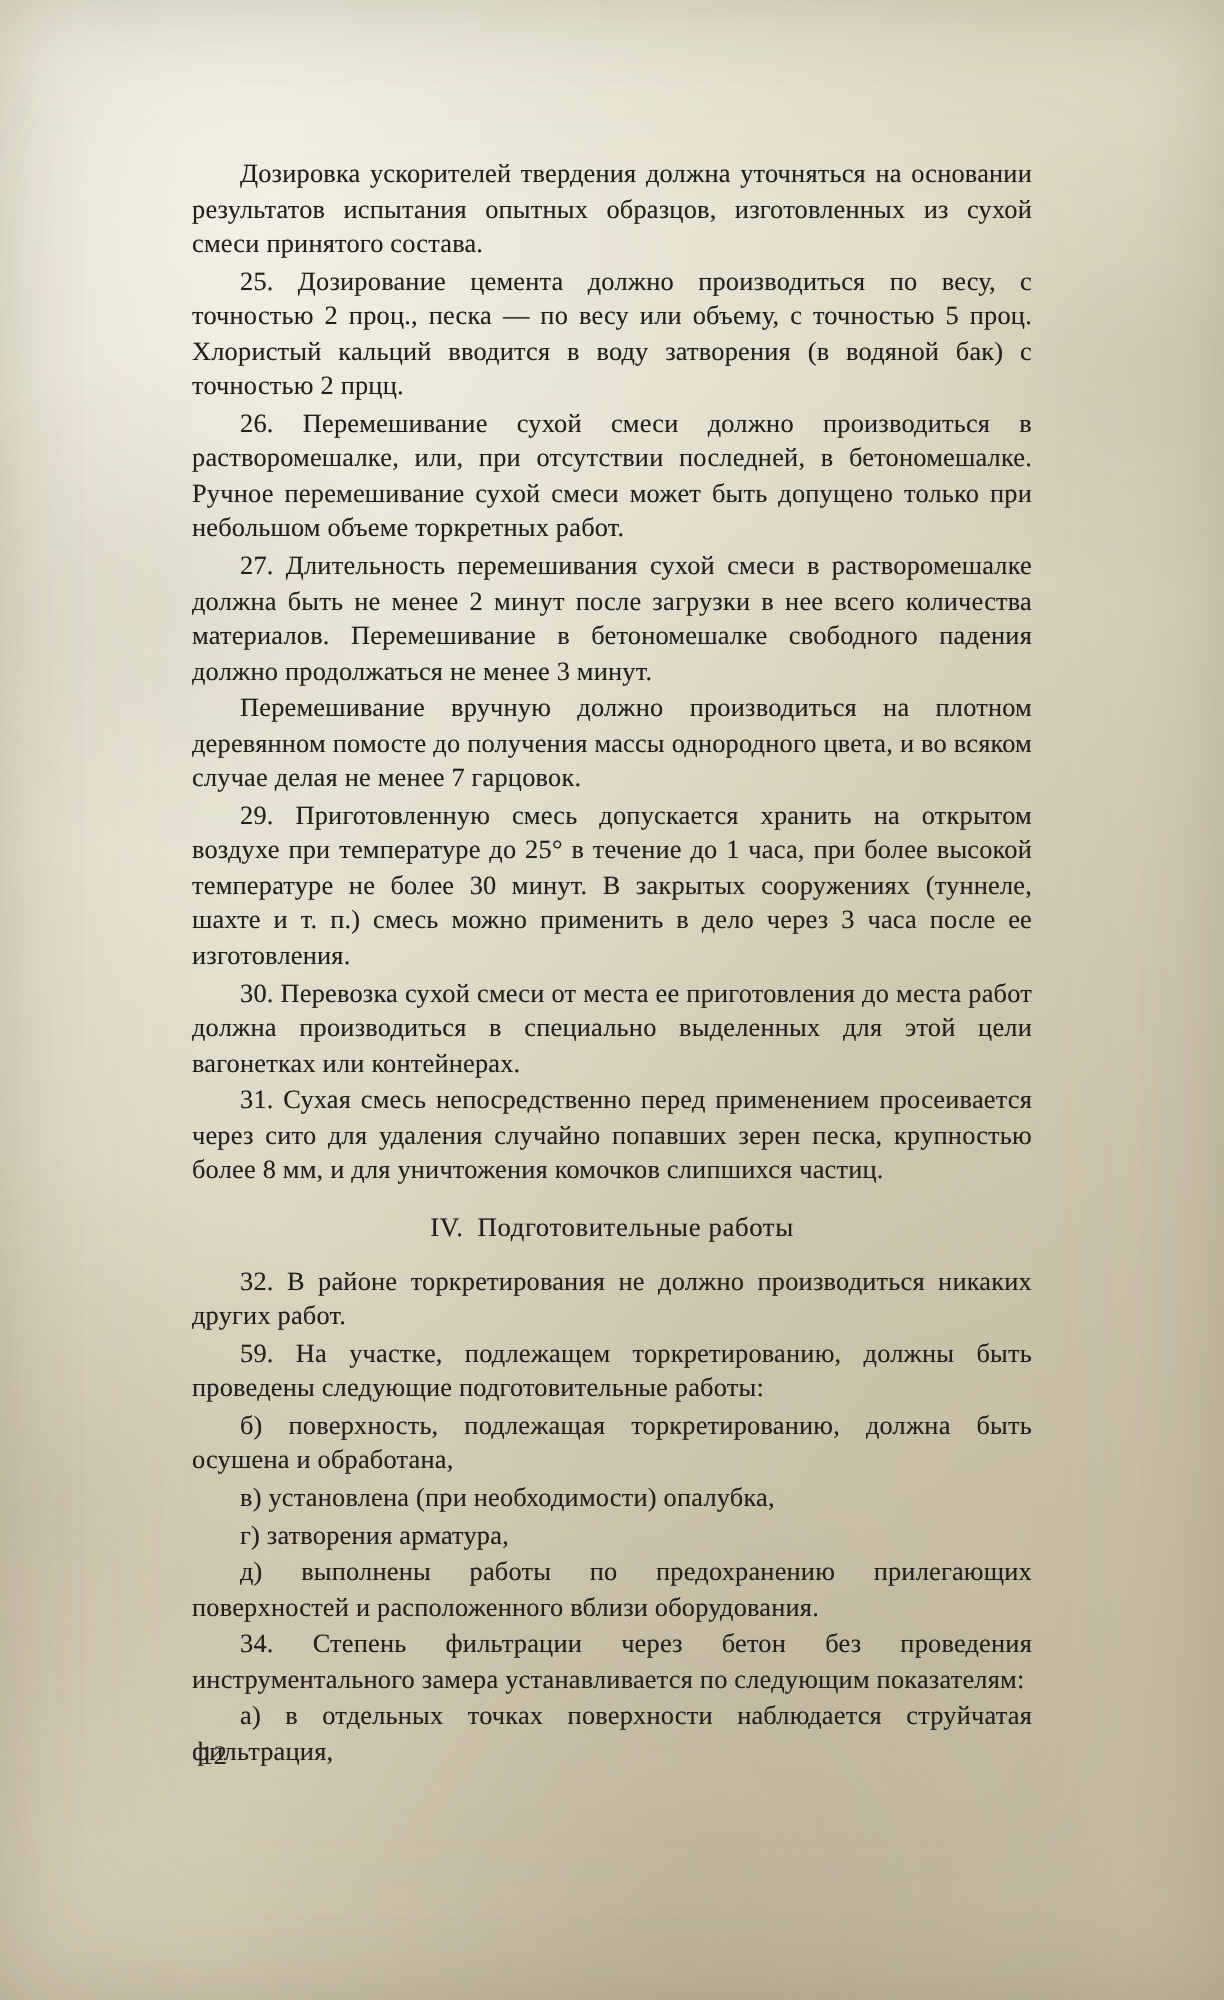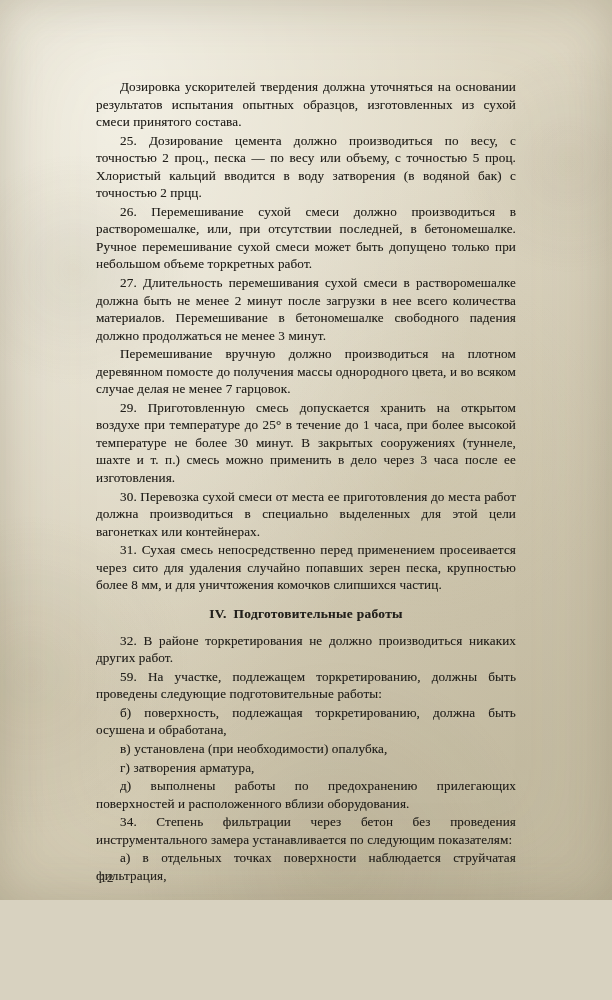--- a/index.html
+++ b/index.html
@@ -9,21 +9,21 @@
   body {
     width: 612px;
     height: 1000px;
     background: #d8d2c0;
     font-family: "Liberation Serif", serif;
     overflow: hidden;
   }
   .page {
     position: relative;
     width: 612px;
-    height: 900px;
+    height: 1000px;
     background:
       radial-gradient(ellipse at 20% 10%, rgba(255,255,250,0.55), rgba(255,255,250,0) 55%),
       radial-gradient(ellipse at 85% 85%, rgba(160,150,120,0.30), rgba(160,150,120,0) 60%),
       linear-gradient(160deg, #e6e0cd 0%, #ddd6c2 35%, #d5cdb6 70%, #cfc7ae 100%);
     box-sizing: border-box;
   }
   
   .grain {
     position: absolute;
     inset: 0;
@@ -60,21 +60,21 @@
   p {
     margin: 0 0 1.0px 0;
     text-indent: 24px;
   }
   p.noindent {
     text-indent: 0;
   }
   .heading {
     text-align: center;
     text-indent: 0;
-    font-weight: bold;
+    font-weight: normal;
     margin: 11px 0 9px 0;
     letter-spacing: 0.3px;
     font-size: 13.4px;
   }
   .heading .num {
     margin-right: 7px;
   }
   .page-number {
     position: absolute;
     left: 100px;

